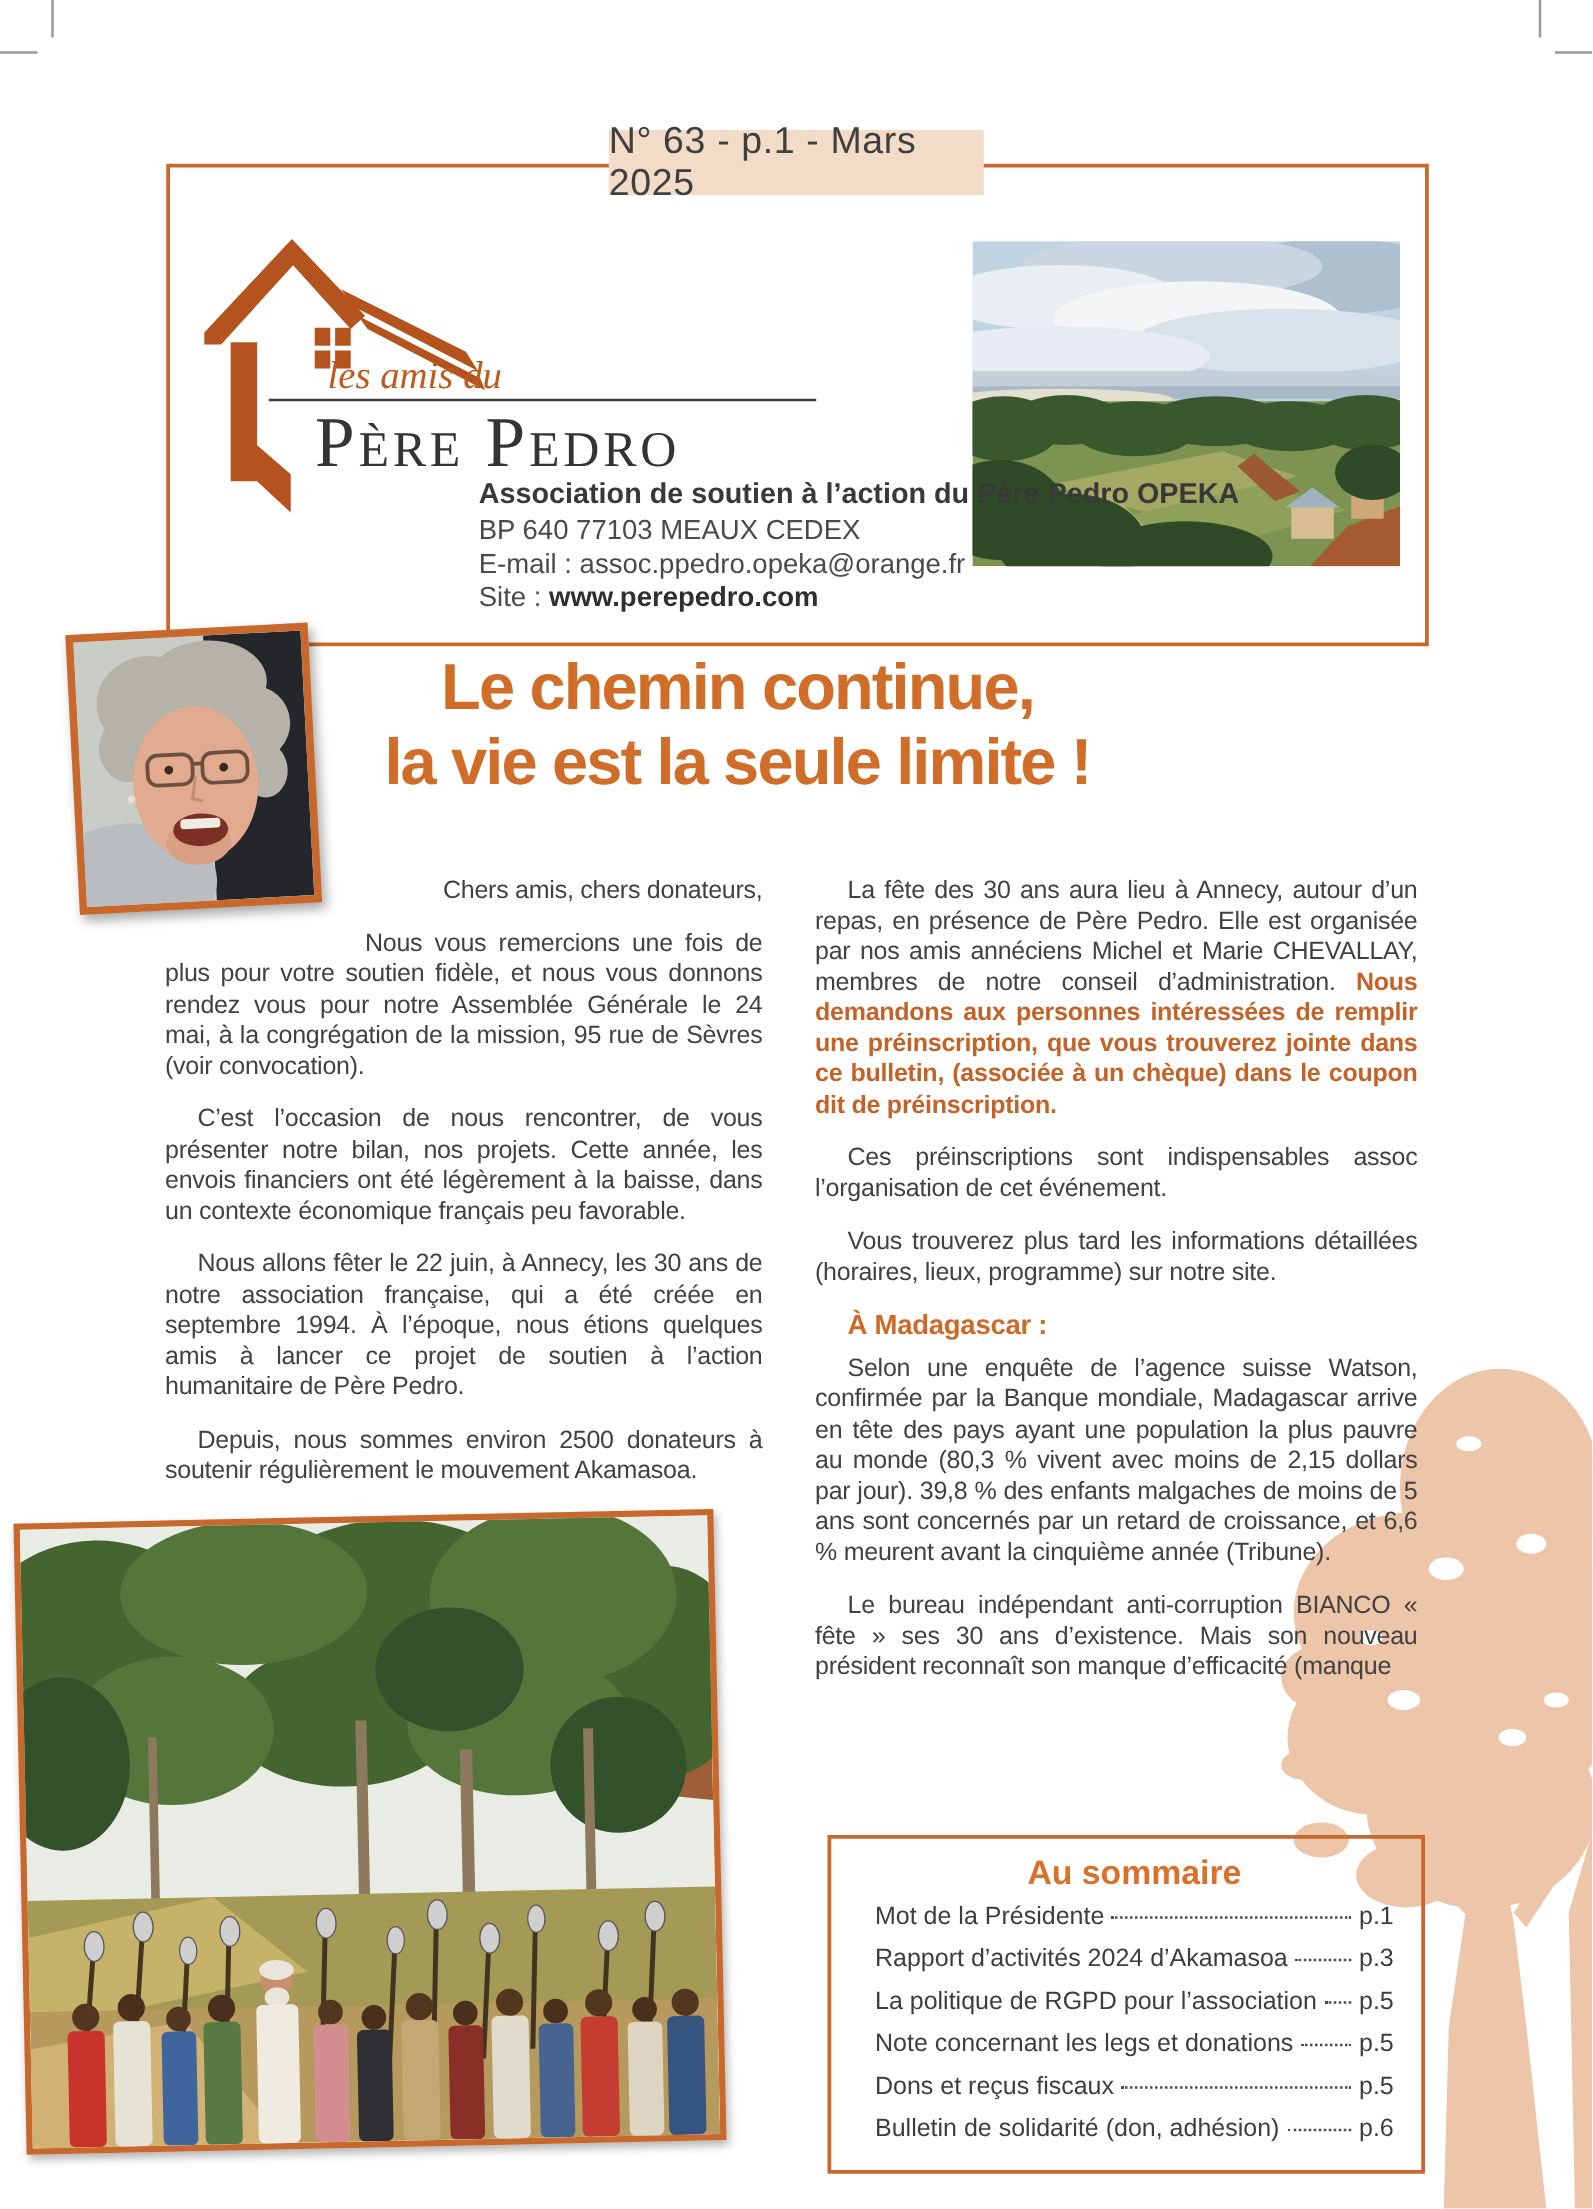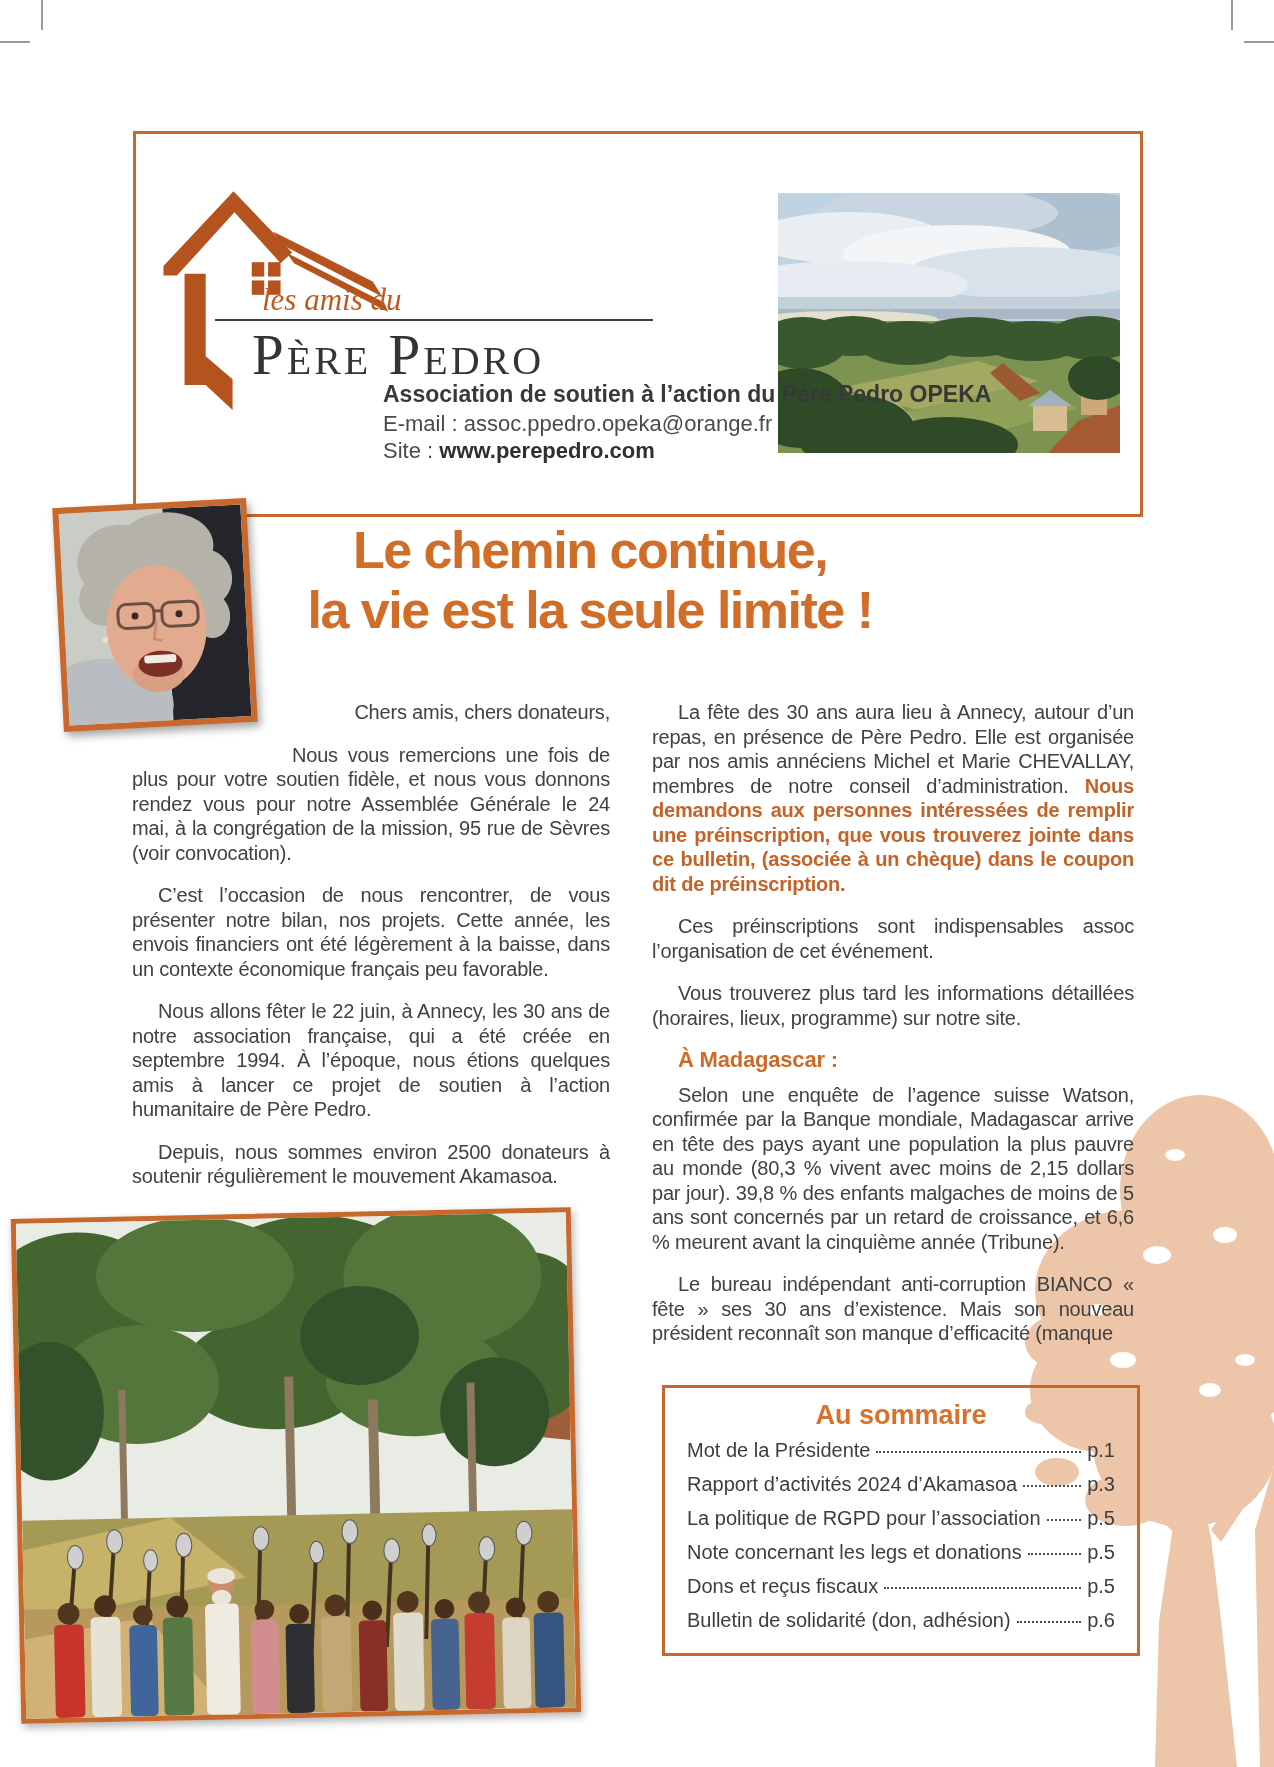--- a/index.html
+++ b/index.html
@@ -52,22 +52,22 @@
                 text-indent:26px;margin:2px 0 10px 0;}
   .seg-orange{color:#c56227;font-weight:bold;}
 
   
   .group-photo{position:absolute;left:16px;top:1213px;width:550px;height:495px;z-index:4;
                border:5px solid #c8682c;transform:rotate(-1.2deg);
                box-shadow:2px 4px 8px rgba(0,0,0,.3);background:#e9ece5;}
   .group-photo svg{display:block;width:100%;height:100%;}
 
   
-  .sommaire{position:absolute;left:662px;top:1385px;width:478px;z-index:6;
-            border:3px solid #c8682c;padding:12px 22px 10px 22px;box-sizing:border-box;
+  .sommaire{position:absolute;left:662px;top:1468px;width:478px;z-index:6;
+            border:3px solid #c8682c;padding:12px 22px 10px 35px;box-sizing:border-box;
             background:transparent;}
   .som-title{text-align:center;color:#d9712a;font-weight:bold;font-size:27px;margin-bottom:8px;}
   .som-item{display:flex;align-items:baseline;font-size:20px;line-height:23px;
             color:#3d3d3d;margin-bottom:11px;}
   .som-label{white-space:nowrap;}
   .som-dots{flex:1;border-bottom:2.4px dotted #4c4c4c;margin:0 6px;min-width:14px;
             transform:translateY(-4px);}
   .som-page{white-space:nowrap;}
 </style>
 </head>
@@ -102,39 +102,41 @@
       <ellipse cx="220" cy="175" rx="12" ry="8"></ellipse>
       <ellipse cx="118" cy="300" rx="13" ry="8"></ellipse>
       <ellipse cx="205" cy="330" rx="11" ry="7"></ellipse>
       <ellipse cx="92" cy="250" rx="9" ry="6"></ellipse>
       <ellipse cx="240" cy="300" rx="10" ry="6"></ellipse>
       <ellipse cx="170" cy="95" rx="10" ry="6"></ellipse>
     </g>
   </svg>
 
   <div class="header-box"></div>
+  <div class="issue-label">N° 63 - p.1 - Mars 2025</div>
 
   <svg class="logo-svg" viewBox="0 0 250 255">
     <g fill="#b4531d">
       <path d="M14,102 L87,24 L148,88 L136,99 L88,46 L28,112 L14,112 Z"></path>
       <path d="M128,66 L232,118 L242,134 L138,80 Z"></path>
       <path d="M142,88 L244,140 L248,150 L150,99 Z"></path>
       <path d="M36,110 L58,110 L58,196 L86,220 L86,252 L58,226 L36,226 Z"></path>
       <rect x="106" y="98" width="13" height="15"></rect>
       <rect x="123" y="98" width="13" height="15"></rect>
       <rect x="106" y="117" width="13" height="15"></rect>
       <rect x="123" y="117" width="13" height="15"></rect>
     </g>
   </svg>
   <div class="tagline">les amis du</div>
   <div class="logo-rule"></div>
   <div class="brand">Père Pedro</div>
 
   <div class="assoc">
     <div class="a1">Association de soutien à l’action du Père Pedro OPEKA</div>
+    <div>BP 640 77103 MEAUX CEDEX</div>
     <div>
       <span>E-mail :</span>
       <span>assoc.ppedro.opeka@orange.fr</span>
     </div>
     <div>
       <span>Site :</span>
       <span class="bold">www.perepedro.com</span>
     </div>
   </div>
 

